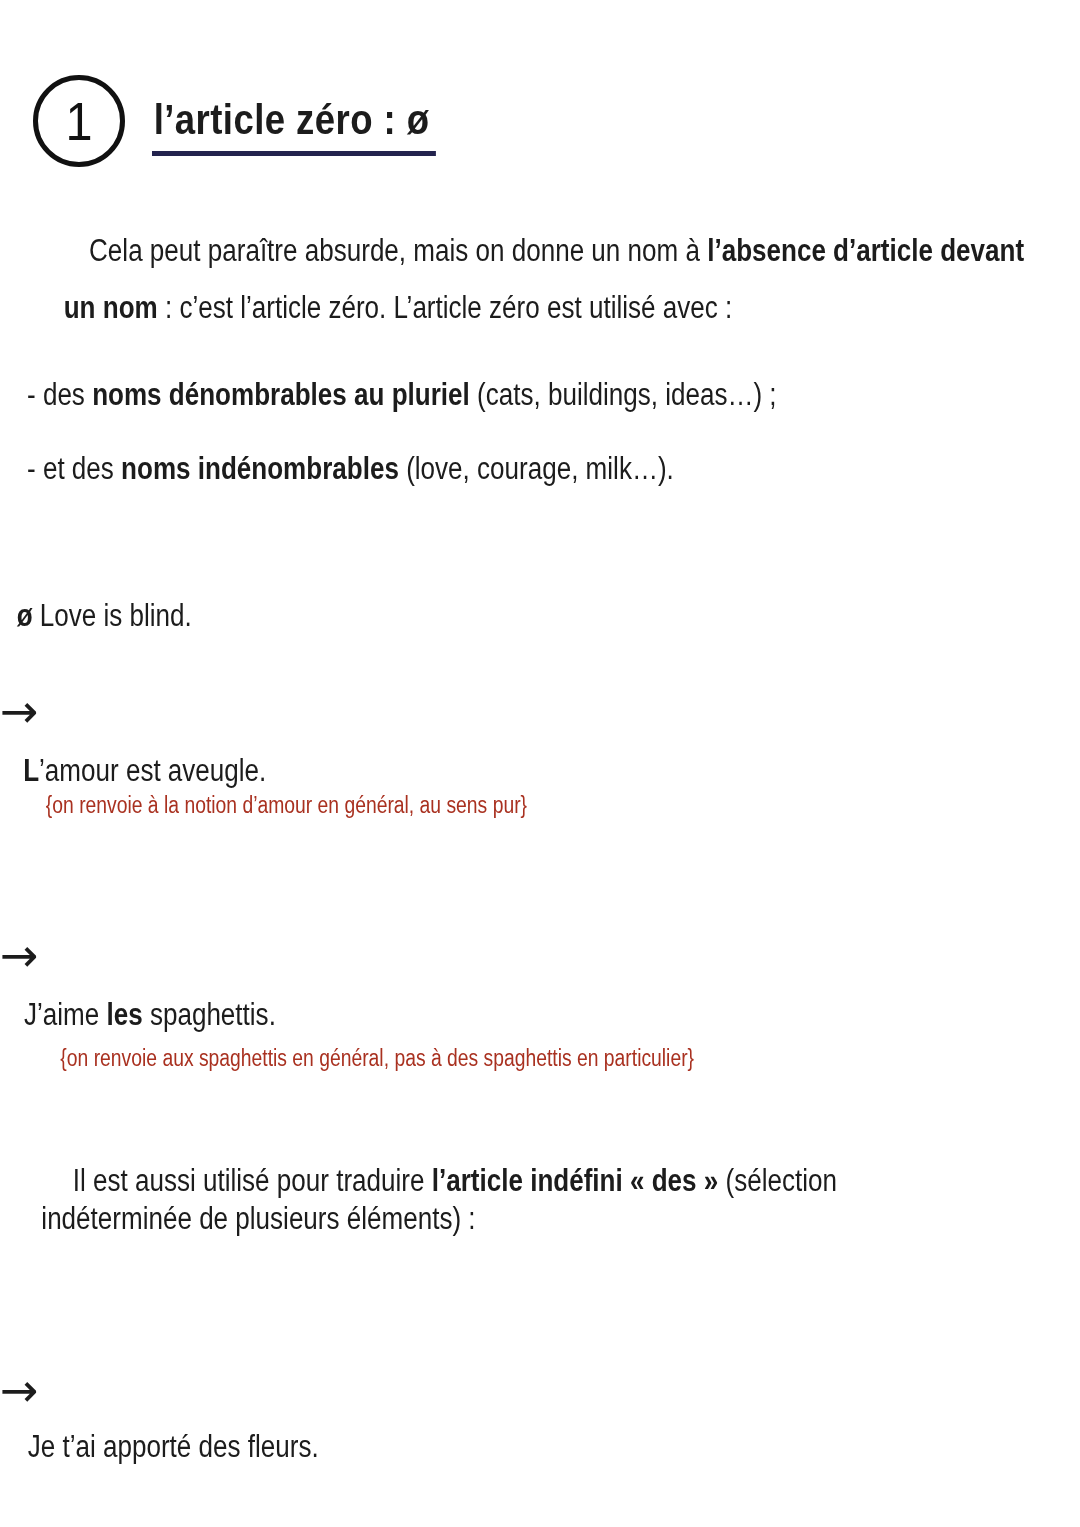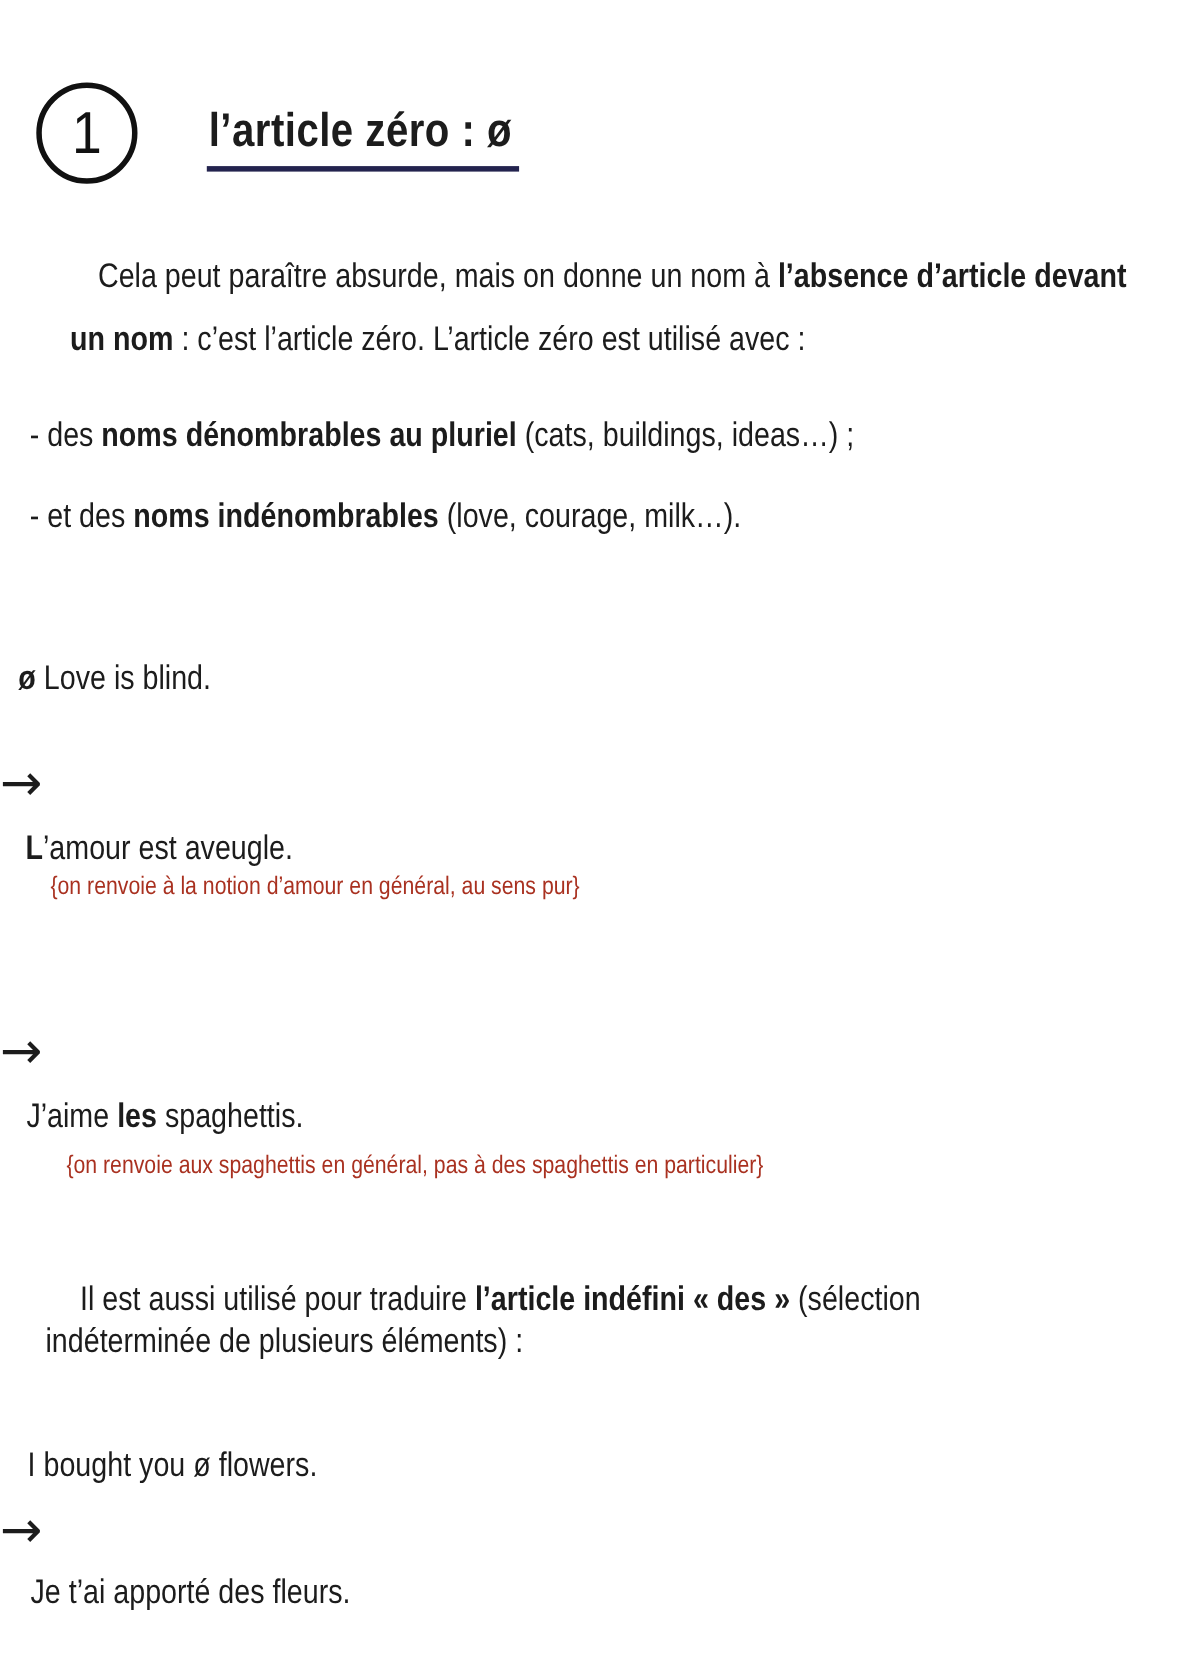--- a/index.html
+++ b/index.html
@@ -47,21 +47,20 @@
   }
   .badge span{
     font-size:54px;line-height:1;
     display:inline-block;transform:scaleX(0.9);
     font-weight:400;color:#111;
   }
   .title{
     position:absolute;left:152px;top:98px;
     font-size:43px;line-height:1;font-weight:700;
     white-space:nowrap;
-    margin-left:36px;
   }
   .title .cond-title{
     display:inline-block;
     transform:scaleX(0.85);transform-origin:0 50%;
     border-bottom:5px solid var(--navy);
     padding:0 8px 10px 2px;
     letter-spacing:0.5px;
   }
 </style>
 </head>
@@ -130,23 +129,20 @@
 
   <div class="line" style="top:1162px">
     <span class="cond">
       <span>Il est aussi utilisé pour traduire </span><b>l’article indéfini « des »</b><span> (sélection</span>
     </span>
   </div>
   <div class="line" style="top:1200px">
     <span class="cond">indéterminée de plusieurs éléments) :</span>
   </div>
 
-  <div class="line" style="top:1313px">
-    <span class="cond">I bought you ø flowers.</span>
-  </div>
   <div class="line arrow" style="top:1367px">
     <span>→</span>
   </div>
   <div class="line" style="top:1428px">
     <span class="cond">Je t’ai apporté des fleurs.</span>
   </div>
 
 </div>
 
 </body></html>

